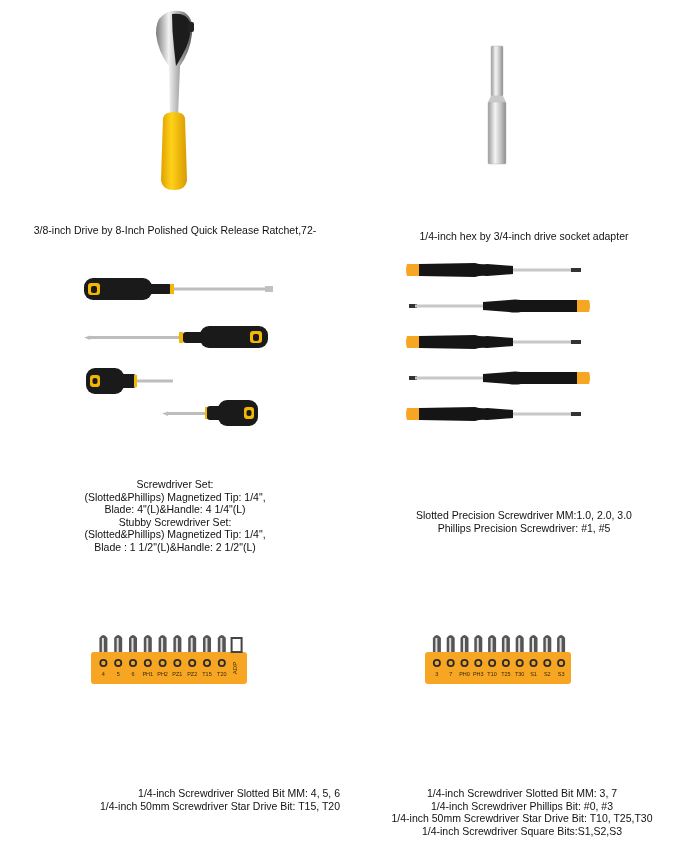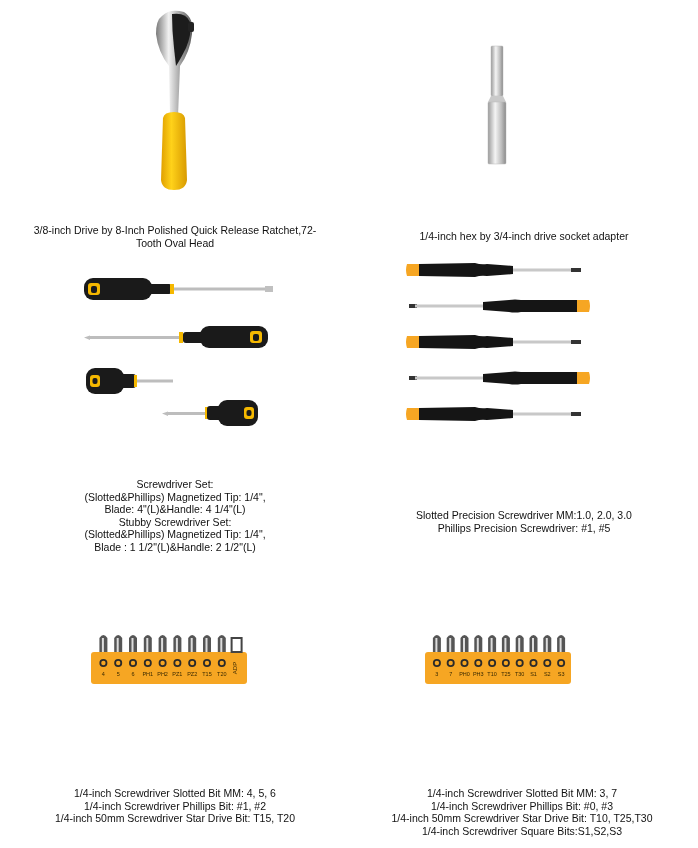--- a/index.html
+++ b/index.html
@@ -28,21 +28,20 @@
           <stop offset="1" stop-color="#d89a00"></stop>
       </linearGradient>
     </defs>
     <path d="M12 8 Q20 0 34 4 Q44 10 42 26 Q40 44 30 58 L28 108 L20 108 L19 58 Q8 44 6 26 Q6 12 12 8 Z" fill="url(#chrome)"></path>
     <path d="M22 6 Q36 4 40 14 Q42 26 36 40 Q30 52 26 58 L24 40 Q22 22 22 6 Z" fill="#1c1c1c"></path>
     <rect x="38" y="14" width="6" height="10" rx="2" fill="#222"></rect>
     <path d="M13 110 Q14 104 24 104 Q34 104 35 110 L37 172 Q36 182 24 182 Q12 182 11 172 Z" fill="url(#yel)"></path>
   </svg>
   <div class="caption" style="left:10px;width:330px;top:224px;">
     <div>3/8-inch Drive by 8-Inch Polished Quick Release Ratchet,72-</div>
-    <div>Tooth Oval Head</div>
   </div>
 </div>
 
 <div class="cell">
   <svg style="left:484px;top:44px;" width="26" height="122" viewBox="0 0 26 122">
     <defs>
       <linearGradient id="steel" x1="0" x2="1">
         <stop offset="0" stop-color="#9a9a9a"></stop>
           <stop offset="0.4" stop-color="#f4f4f4"></stop>
         <stop offset="0.75" stop-color="#bdbdbd"></stop>
@@ -195,23 +194,22 @@
       <circle cx="117.00000000000001" cy="33" r="2.2" fill="#f6a623"></circle>
       <text x="117.00000000000001" y="46" text-anchor="middle" font-size="5.5" font-family="Liberation Sans, sans-serif" fill="#3a2a00">T15</text>
       <path d="M127.80000000000001 22 L127.80000000000001 8 Q131.8 2 135.8 8 L135.8 22 Z" fill="#555"></path>
       <rect x="130.3" y="8" width="2" height="14" fill="#ddd"></rect>
       <circle cx="131.8" cy="33" r="4" fill="#2a2a2a"></circle>
       <circle cx="131.8" cy="33" r="2.2" fill="#f6a623"></circle>
       <text x="131.8" y="46" text-anchor="middle" font-size="5.5" font-family="Liberation Sans, sans-serif" fill="#3a2a00">T20</text>
       <path d="M141.60000000000002 22 L141.60000000000002 8 L151.60000000000002 8 L151.60000000000002 22 Z" fill="none" stroke="#444" stroke-width="2"></path>
       <text x="146.60000000000002" y="38" text-anchor="middle" font-size="6" font-family="Liberation Sans, sans-serif" fill="#3a2a00" transform="rotate(-90 146.60000000000002 38)">ADP</text>
     </svg>
-  <div class="caption" style="left:10px;width:330px;top:787px;">
+  <div class="caption" style="left:10px;width:330px;top:787px;text-align:right;">
     <div>1/4-inch Screwdriver Slotted Bit MM: 4, 5, 6</div>
-    <div>1/4-inch Screwdriver Phillips Bit: #1, #2</div>
     <div>1/4-inch 50mm Screwdriver Star Drive Bit: T15, T20</div>
   </div>
 </div>
 
 <div class="cell">
   <svg id="bits-b" style="left:424px;top:630px;" width="148" height="55" viewBox="0 0 148 55">
       <rect x="1" y="22" width="146" height="32" rx="3" fill="#f6a623"></rect>
       <path d="M8.9 22 L8.9 8 Q12.9 2 16.9 8 L16.9 22 Z" fill="#555"></path>
       <rect x="11.4" y="8" width="2" height="14" fill="#ddd"></rect>
       <circle cx="12.9" cy="33" r="4" fill="#2a2a2a"></circle>

